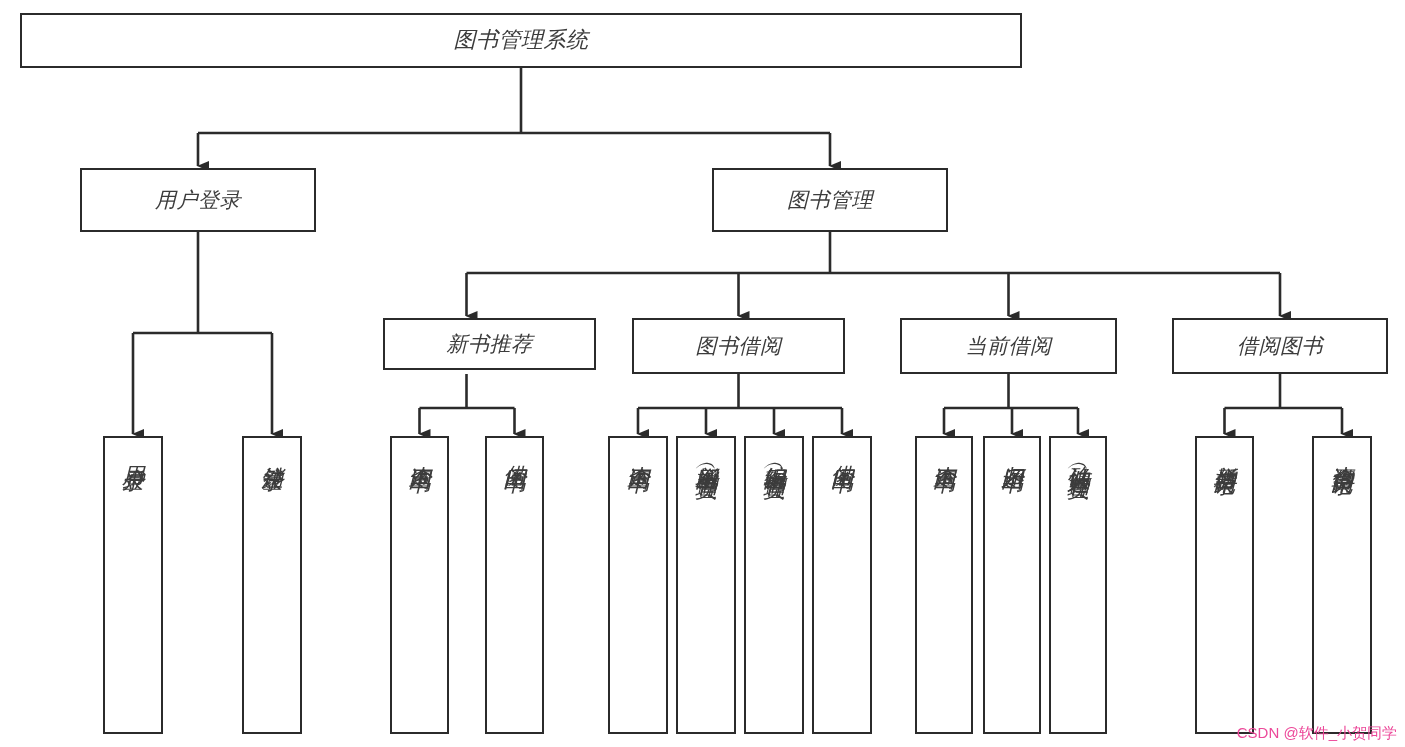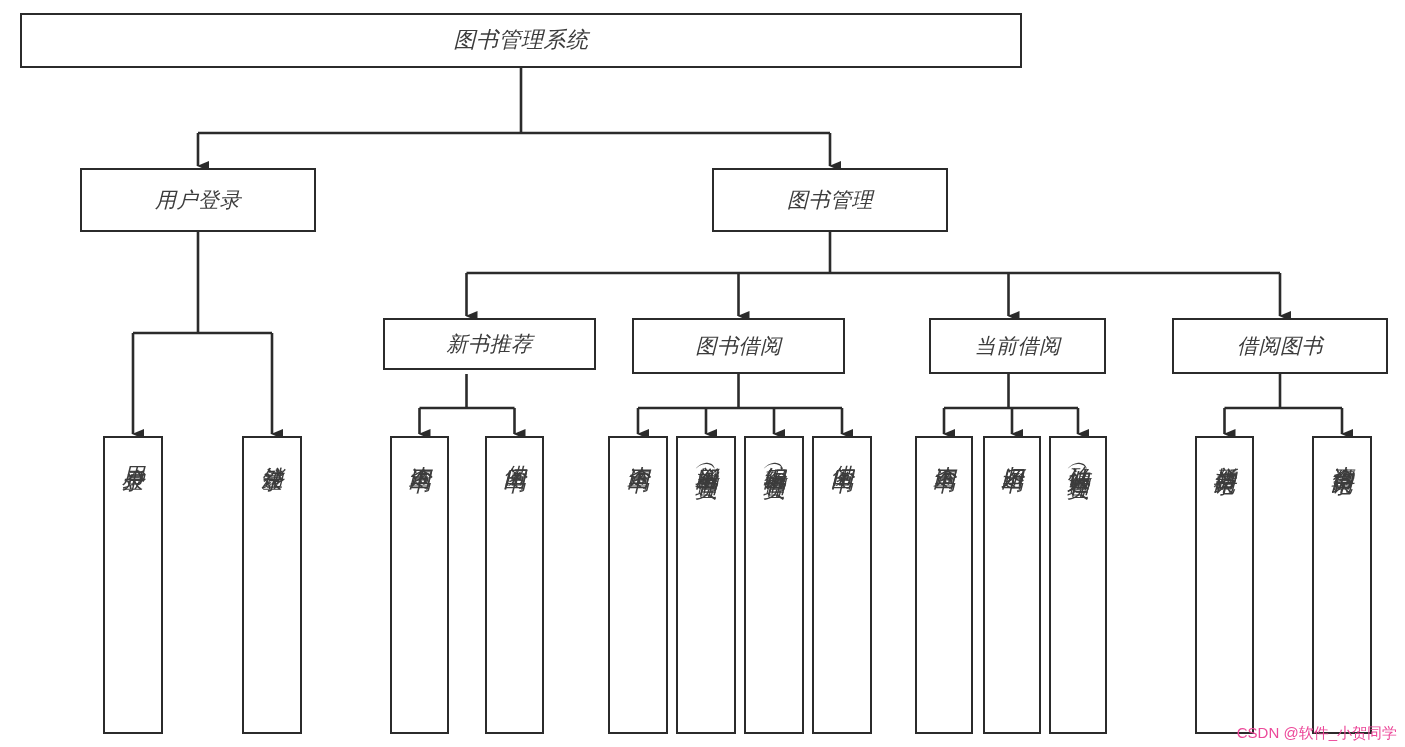--- a/index.html
+++ b/index.html
@@ -116,21 +116,21 @@
       </div>
       <div class="node horiz" style="left: 712px; top: 168px; width: 236px; height: 64px;">
         <span class="lbl">图书管理</span>
       </div>
       <div class="node horiz" style="left: 360px; top: 318px; width: 213px; height: 52px; margin-left: 23px;">
         <span class="lbl">新书推荐</span>
       </div>
       <div class="node horiz" style="left: 632px; top: 318px; width: 213px; height: 56px;">
         <span class="lbl">图书借阅</span>
       </div>
-      <div class="node horiz" style="left: 929px; top: 318px; width: 177px; height: 56px;">
+      <div class="node horiz" style="left: 900px; top: 318px; width: 217px; height: 56px;">
         <span class="lbl">当前借阅</span>
       </div>
       <div class="node horiz" style="left: 1172px; top: 318px; width: 216px; height: 56px;">
         <span class="lbl">借阅图书</span>
       </div>
       <div class="node vert" style="left: 103px; top: 436px; width: 60px; height: 298px;">
         <span class="lbl">用户登录</span>
       </div>
       <div class="node vert" style="left: 242px; top: 436px; width: 60px; height: 298px;">
         <span class="lbl">注销登录</span>

